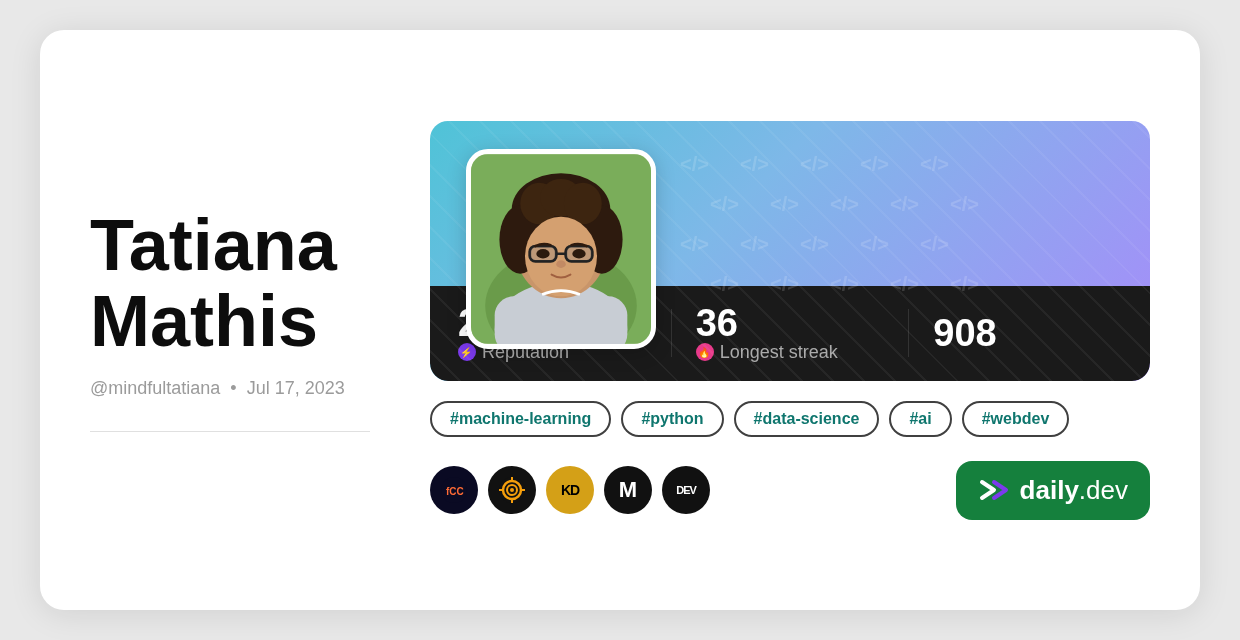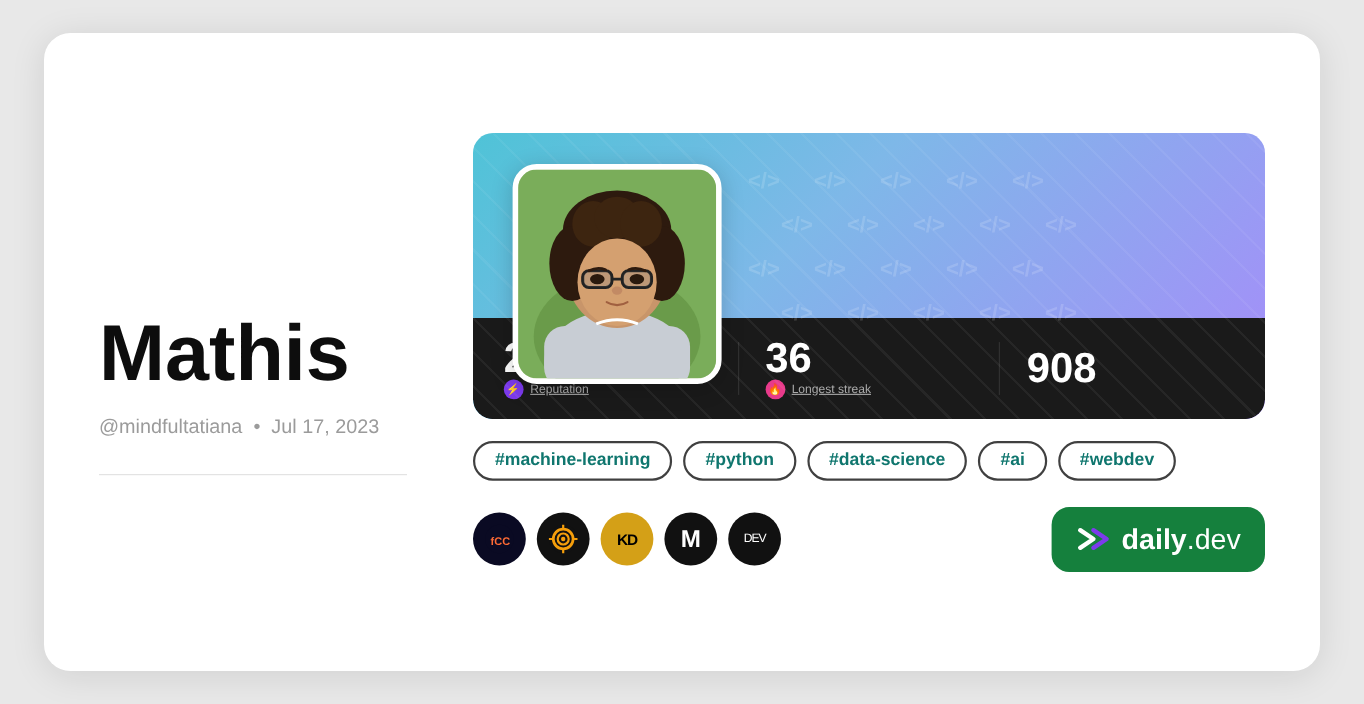--- a/index.html
+++ b/index.html
@@ -132,23 +132,22 @@
       display: flex;
       align-items: center;
       justify-content: center;
       font-size: 10px;
       font-weight: 900;
       flex-shrink: 0;
     }
     .icon-reputation { background: #7c3aed; color: #fff; }
     .icon-streak { background: #e83a8a; color: #fff; }
     .stat-label {
-      font-size: 11px;
+      font-size: 18px;
       color: #aaaaaa;
-      text-decoration: underline;
     }
     .stat-divider {
       width: 1px;
       height: 48px;
       background: #333;
       margin: 0 24px;
     }
     
     .tags-section {
       display: flex;
@@ -211,21 +210,21 @@
       font-weight: 700;
     }
   </style>
 </head>
 <body>
 
 <div class="card">
 
   <div class="left-section">
     <h1 class="user-name">
-      <br>
+      <span>Tatiana</span><br>
       <span>Mathis</span>
     </h1>
     <p class="user-meta">
       <span>@mindfultatiana</span>
       &nbsp;•&nbsp;
       <span>Jul 17, 2023</span>
     </p>
     <hr class="divider">
   </div>
 
@@ -363,21 +362,21 @@
         </div>
 
         <div class="source-badge badge-kd" style="font-size:14px;font-weight:900;background:#d4a017;color:#000;letter-spacing:-1px;">
           KD
         </div>
 
         <div class="source-badge badge-medium" style="font-size:22px;font-weight:900;background:#111;color:#fff;">
           M
         </div>
 
-        <div class="source-badge badge-dev" style="font-size:11px;font-weight:400;background:#111;color:#fff;letter-spacing:-1px;text-align:right;">
+        <div class="source-badge badge-dev" style="font-size:11px;font-weight:700;background:#111;color:#fff;letter-spacing:-1px;text-align:right;">
           DEV
         </div>
       </div>
 
       <div class="daily-dev-logo">
 
         <svg width="34" height="28" viewBox="0 0 34 28" fill="none" xmlns="http://www.w3.org/2000/svg">
           <path d="M4 6 L16 14 L4 22" stroke="white" stroke-width="4" stroke-linecap="round" stroke-linejoin="round" fill="none"></path>
           <path d="M16 6 L28 14 L16 22" stroke="#7c3aed" stroke-width="4" stroke-linecap="round" stroke-linejoin="round" fill="none"></path>
         </svg>

